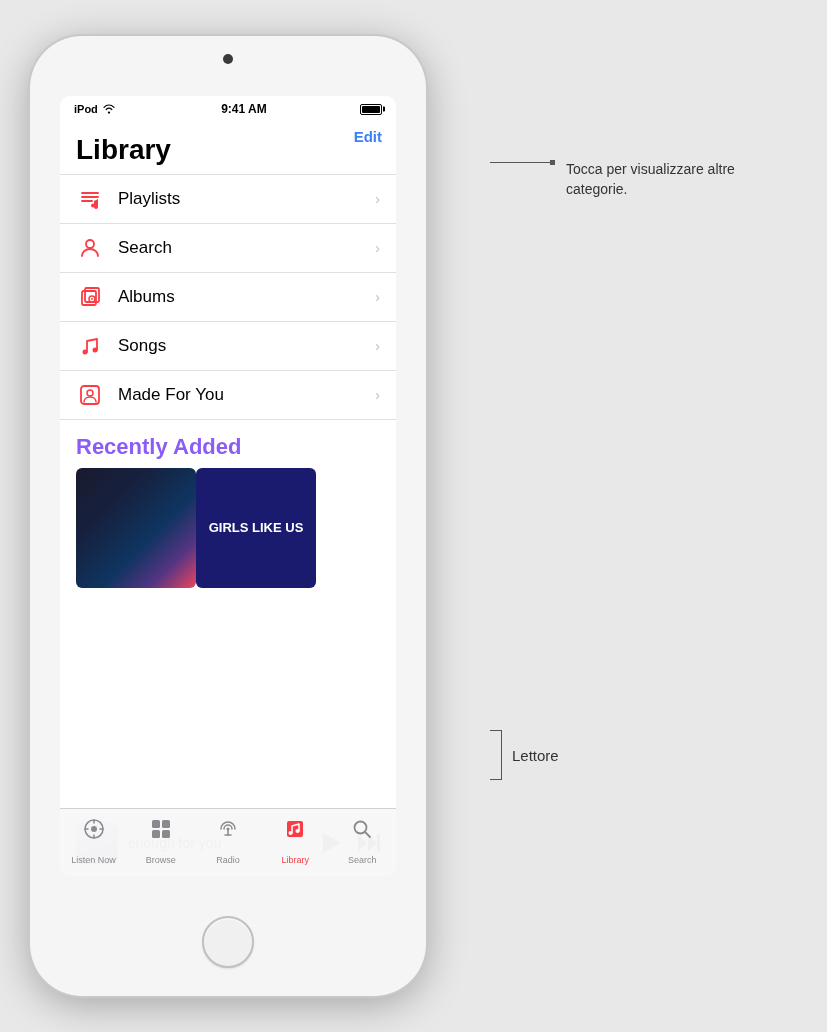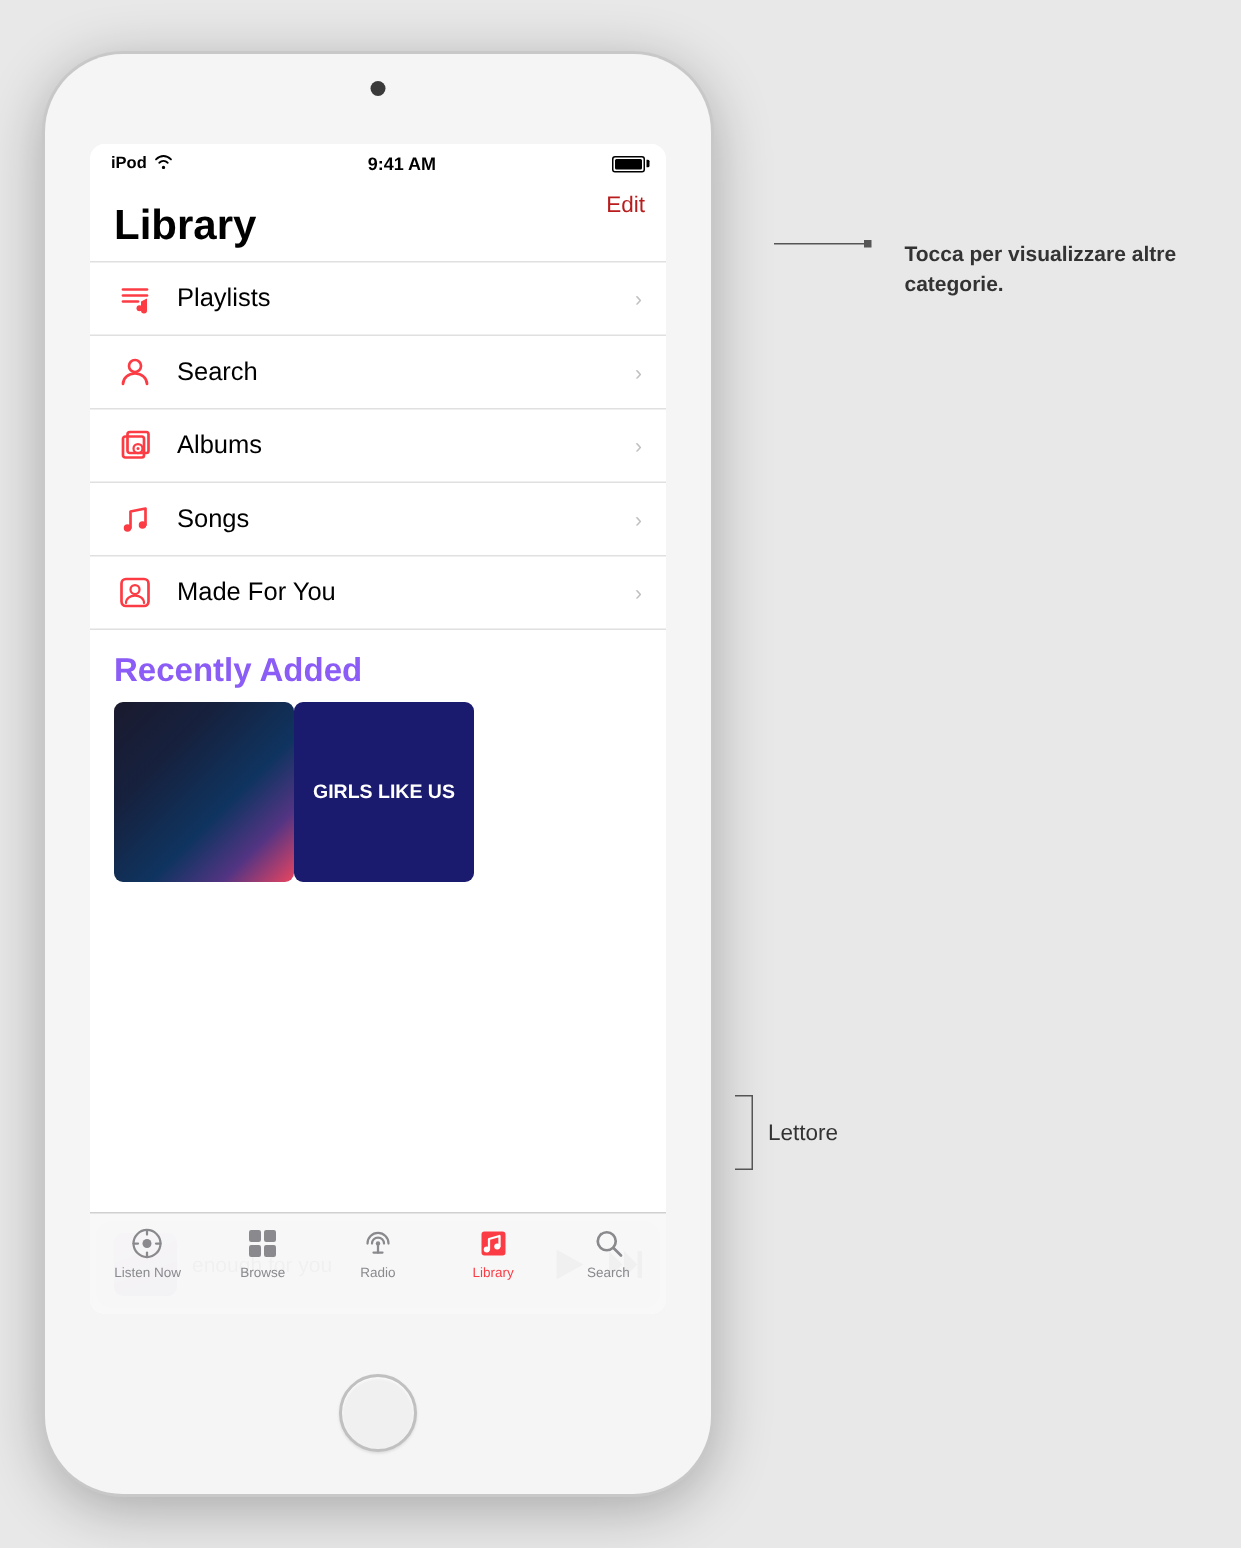--- a/index.html
+++ b/index.html
@@ -17,21 +17,21 @@
       width: 827px;
       height: 1032px;
       display: flex;
       align-items: center;
       justify-content: flex-start;
     }
 
     
     .device {
       position: relative;
-      width: 444px;
+      width: 396px;
       height: 960px;
       background: #f5f5f5;
       border-radius: 52px;
       box-shadow: 0 0 0 2px #c8c8c8, 0 8px 40px rgba(0,0,0,0.3);
       overflow: hidden;
       margin-left: 30px;
       flex-shrink: 0;
     }
 
     
@@ -128,22 +128,22 @@
       flex-direction: column;
       position: relative;
     }
 
     
     .edit-btn {
       position: absolute;
       top: 8px;
       right: 14px;
       font-size: 15px;
-      color: #b91c1c;
-      font-weight: 400;
+      color: #3b82f6;
+      font-weight: 700;
       z-index: 5;
       cursor: pointer;
     }
 
     
     .page-title {
       font-size: 28px;
       font-weight: 800;
       color: #000;
       padding: 14px 16px 8px;
@@ -334,20 +334,21 @@
       width: 24px;
       height: 24px;
       display: flex;
       align-items: center;
       justify-content: center;
     }
 
     .tab-label {
       font-size: 9px;
       color: #8a8a8e;
+      margin-top: 12px;
     }
 
     .tab-label.active {
       color: #fc3c44;
     }
 
     
     .home-button-area {
       position: absolute;
       bottom: 28px;
@@ -358,25 +359,24 @@
       border: 2px solid #c0c0c0;
       border-radius: 50%;
       background: #f0f0f0;
       box-shadow: inset 0 1px 2px rgba(255,255,255,0.8), 0 1px 2px rgba(0,0,0,0.1);
     }
 
     
     .annotation-edit {
       position: absolute;
       top: 160px;
-      left: 516px;
+      left: 490px;
       display: flex;
       align-items: flex-start;
-      gap: 12px;
-      font-weight: bold;
+      gap: 1px;
     }
     .annotation-text-edit {
       font-size: 14px;
       color: #333;
       line-height: 1.4;
       max-width: 220px;
     }
 
     .annotation-lettore {
       position: absolute;

